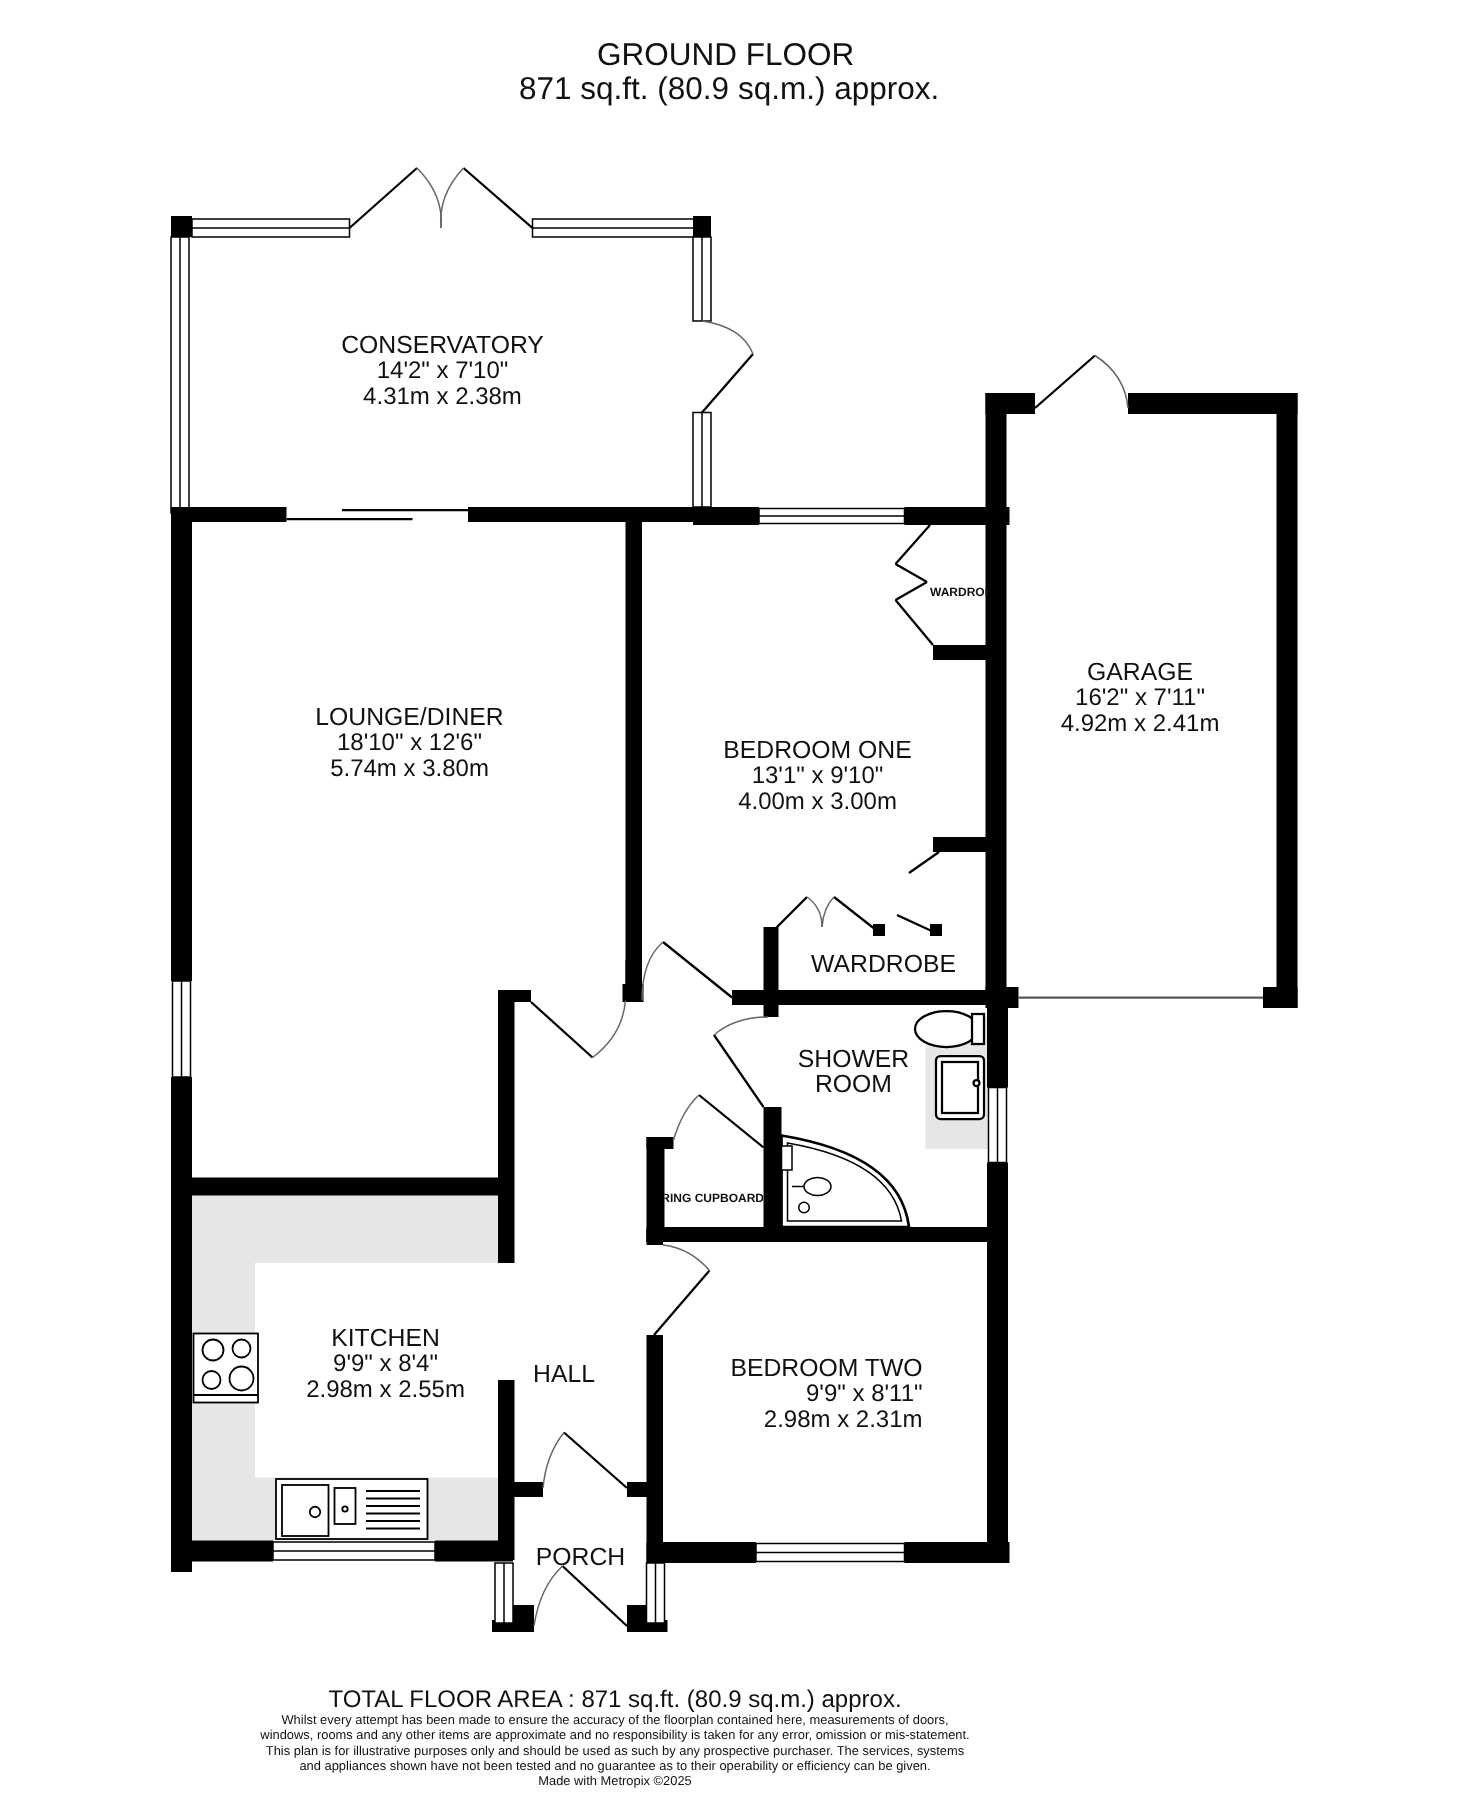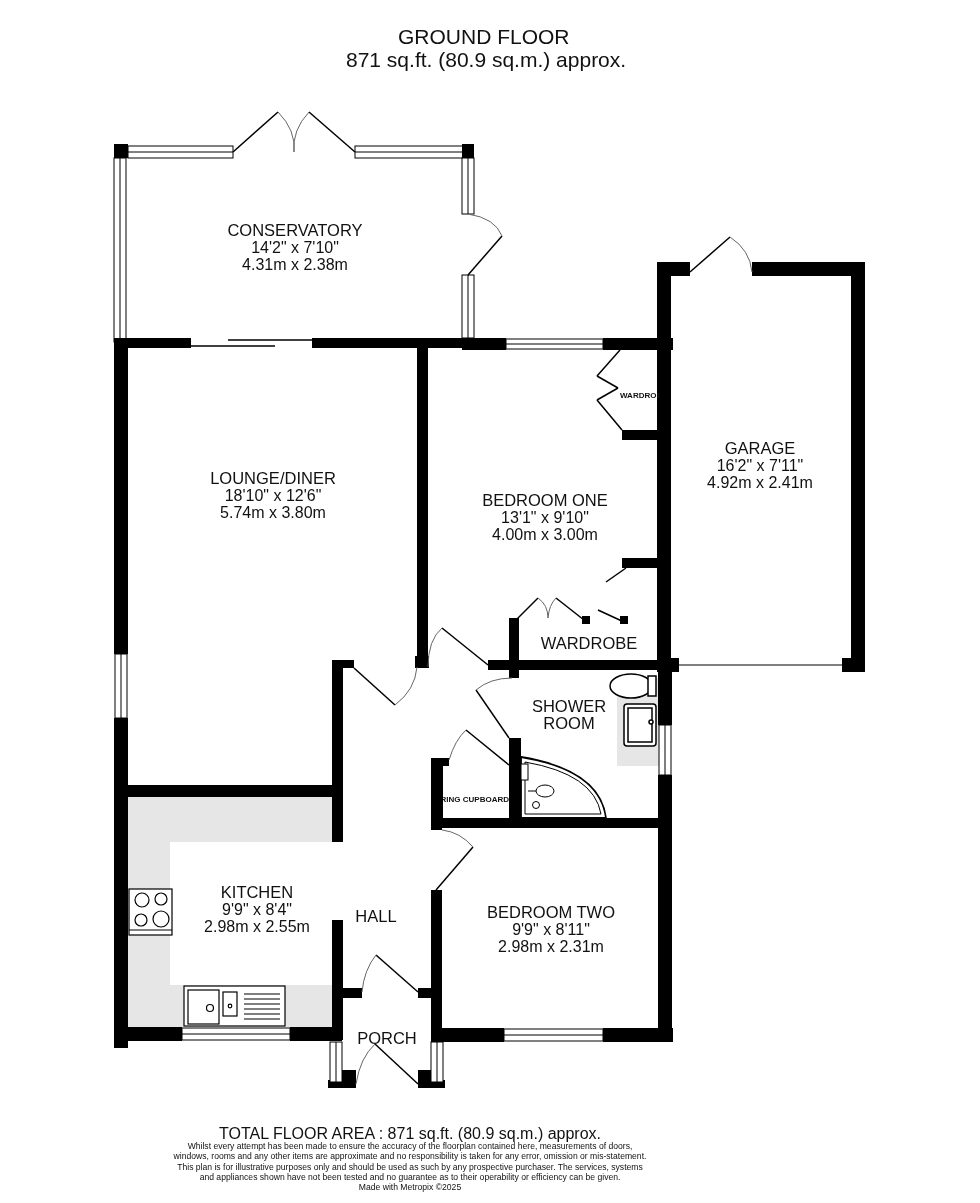--- a/index.html
+++ b/index.html
@@ -253,21 +253,21 @@
   <span class="dim">16'2"  x 7'11"</span>
   <span class="dim">4.92m  x 2.41m</span>
 </div>
 
 <div class="room-label" style="left:257px; top:884px;">
   <span class="name">KITCHEN</span>
   <span class="dim">9'9"  x 8'4"</span>
   <span class="dim">2.98m  x 2.55m</span>
 </div>
 
-<div class="room-label" style="left:551px; top:904px;">
+<div class="room-label" style="left:551px; top:904px;text-align:right;">
   <span class="name">BEDROOM TWO</span>
   <span class="dim">9'9"  x 8'11"</span>
   <span class="dim">2.98m  x 2.31m</span>
 </div>
 
 <div class="room-label" style="left:376px; top:908px;">
   <span class="name">HALL</span>
 </div>
 
 <div class="room-label" style="left:387px; top:1030px;">

